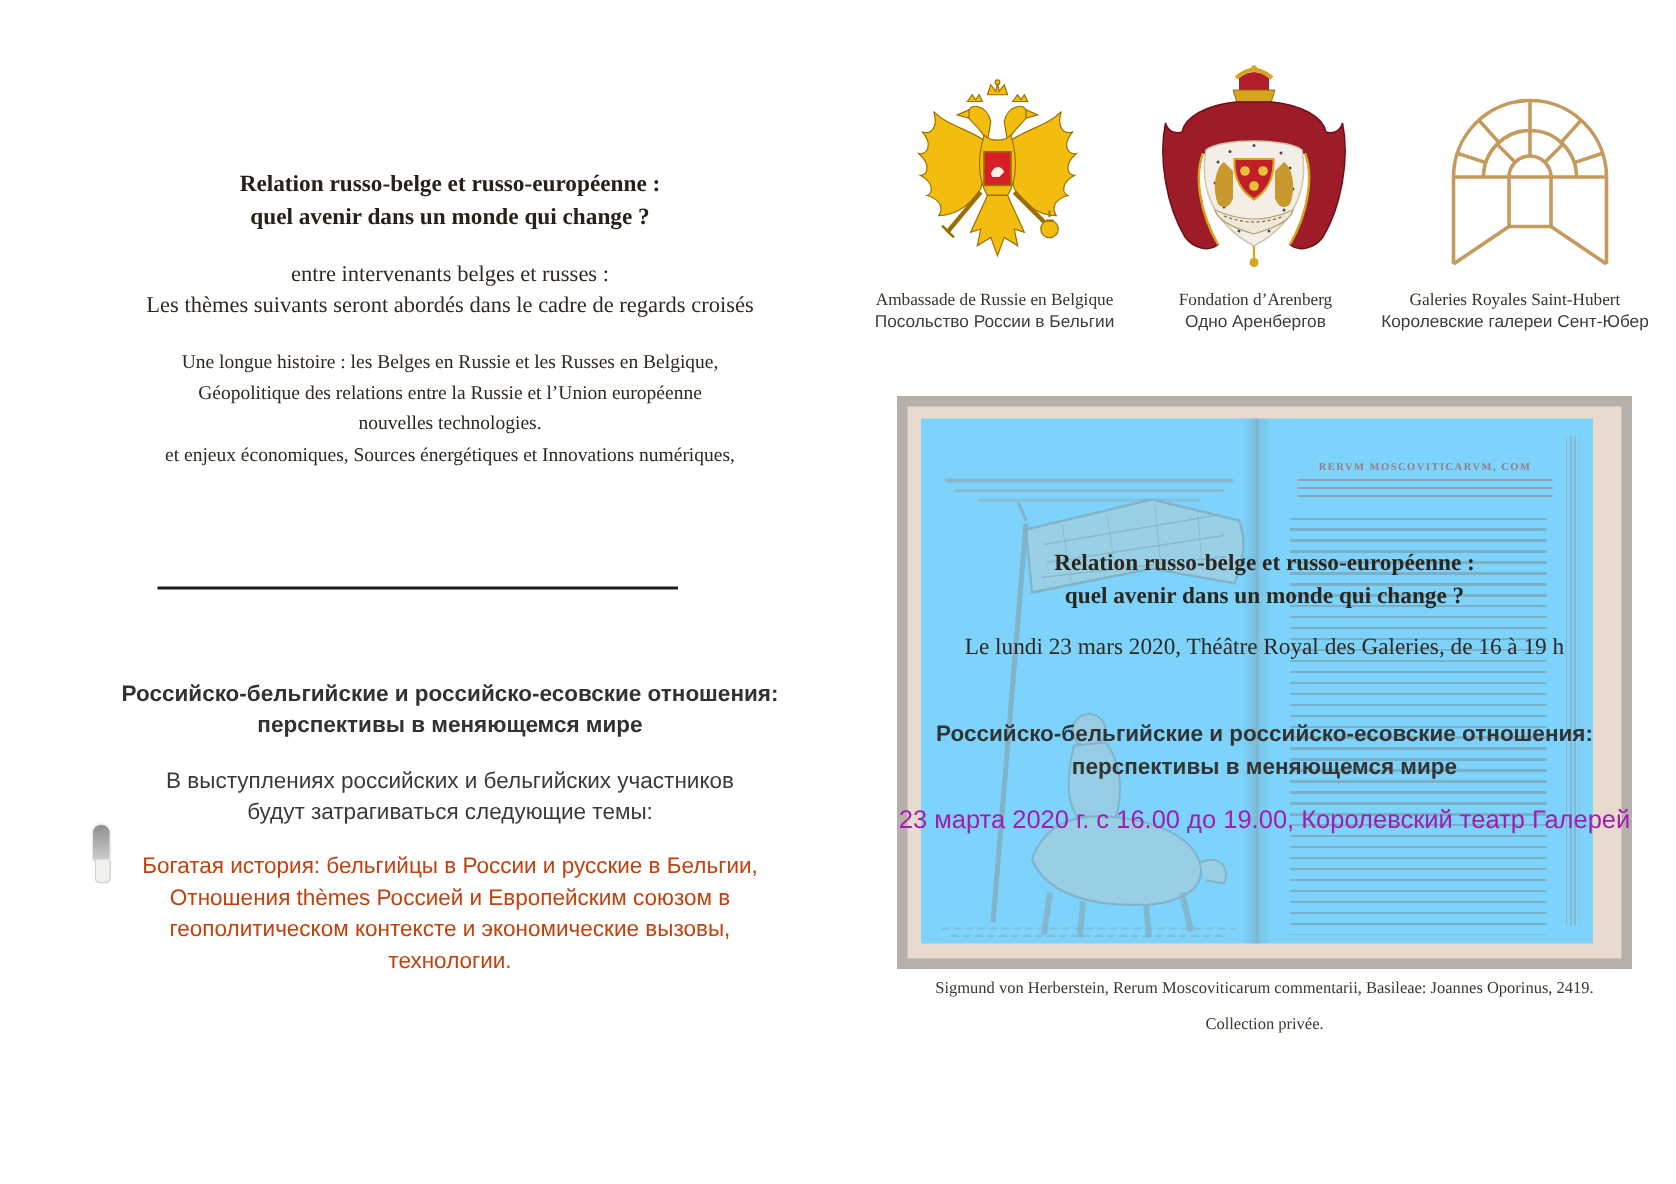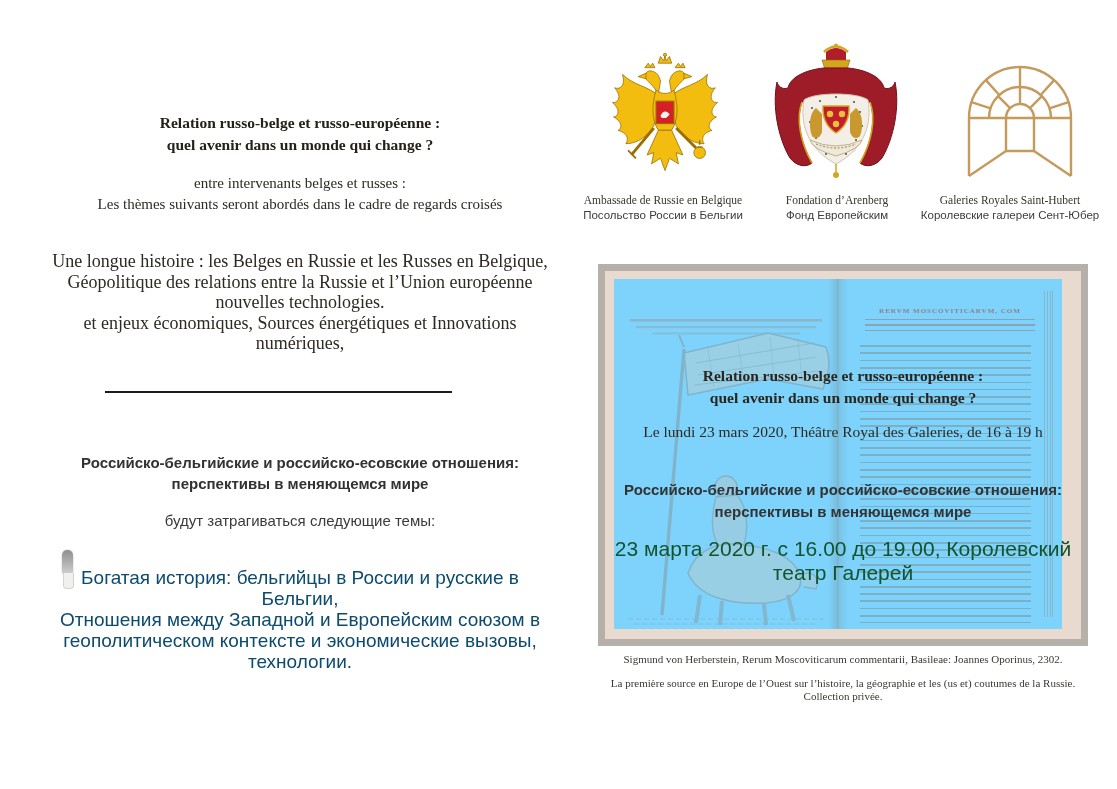--- a/index.html
+++ b/index.html
@@ -5,25 +5,25 @@
   html,body{margin:0;padding:0;background:#ffffff;}
   .canvas{position:relative;width:1117px;height:789px;background:#ffffff;overflow:hidden;
           font-family:"Liberation Serif", serif;color:#26251f;}
   .abs{position:absolute;}
   .center{text-align:center;}
   .sans{font-family:"Liberation Sans", sans-serif;}
 
   
   .fr-title{left:50px;top:112px;width:500px;font-weight:bold;font-size:15.5px;line-height:22px;color:#262118;}
   .fr-intro{left:50px;top:173px;width:500px;font-size:15px;line-height:20.5px;color:#2e2a22;}
-  .fr-themes{left:50px;top:231px;width:500px;font-size:18px;line-height:20.5px;color:#2e2a22;margin-top:20px;}
+  .fr-themes{left:50px;top:231px;width:500px;font-size:13px;line-height:20.5px;color:#2e2a22;}
   .divider{left:105px;top:391px;width:347px;height:1.5px;background:#1c1c1c;}
   .ru-title-l{left:50px;top:452px;width:500px;font-weight:bold;font-size:15px;line-height:21px;color:#323232;}
   .ru-intro{left:50px;top:510px;width:500px;font-size:15px;line-height:21px;color:#3a3a3a;}
-  .ru-themes{left:50px;top:567px;width:500px;font-size:19px;line-height:21px;color:#0c4a6e;}
+  .ru-themes{left:50px;top:567px;width:500px;font-size:15px;line-height:21px;color:#c2410c;}
 
   .scroll-pill{left:62px;top:550px;width:12px;height:38px;}
   .scroll-pill .thumb{position:absolute;left:0;top:0;width:11px;height:24px;border-radius:5px 5px 2px 2px;
      background:linear-gradient(to bottom,#8f8f8f,#b5b5b5 60%,#cfcfcf);box-shadow:0 0 2px rgba(0,0,0,.25);}
   .scroll-pill .tail{position:absolute;left:1px;top:23px;width:9px;height:15px;border-radius:0 0 4px 4px;
      background:#f0f0ee;border:1px solid #d4d2ce;border-top:none;}
 
   
   .logo{display:block;}
   .logo-caption{top:193px;font-size:11.5px;line-height:14.5px;color:#37342c;}
@@ -45,21 +45,21 @@
   .book-textblock{position:absolute;left:55%;top:66px;width:38%;height:278px;
      background:repeating-linear-gradient(to bottom,rgba(118,106,90,.34) 0 1.6px,rgba(0,0,0,0) 1.6px 7.3px);}
 
   
   .overlay{left:598px;top:264px;width:490px;height:382px;text-align:center;}
   .ov-fr-title{position:absolute;left:0;top:101px;width:100%;font-weight:bold;font-size:15.5px;line-height:22px;color:#2a261d;}
   .ov-fr-date{position:absolute;left:0;top:159px;width:100%;font-size:15.5px;color:#2e2a22;}
   .ov-ru-title{position:absolute;left:0;top:215px;width:100%;font-family:"Liberation Sans",sans-serif;
      font-weight:bold;font-size:15px;line-height:21.5px;color:#333333;}
   .ov-ru-date{position:absolute;left:0;top:273px;width:100%;font-family:"Liberation Sans",sans-serif;
-     font-size:21px;color:#14532d;}
+     font-size:17px;color:#a21caf;}
 
   
   .cap-source{left:578px;top:653px;width:530px;font-size:11px;color:#3a382f;}
   .cap-fr{left:578px;top:677px;width:530px;font-size:11px;line-height:13px;color:#3a382f;}
   .cap-ru{left:578px;top:703px;width:530px;font-family:"Liberation Sans",sans-serif;
      font-weight:bold;font-size:11.5px;line-height:15px;color:#333333;}
 </style>
 </head>
 <body>
 
@@ -85,26 +85,27 @@
     </div>
 
     <div class="abs divider"></div>
 
     <div class="abs center sans ru-title-l">
       <div>Российско-бельгийские и российско-есовские отношения:</div>
       <div>перспективы в меняющемся мире</div>
     </div>
 
     <div class="abs center sans ru-intro">
+      <div>В выступлениях российских и бельгийских участников</div>
       <div>будут затрагиваться следующие темы:</div>
     </div>
 
     <div class="abs center sans ru-themes">
       <div>Богатая история: бельгийцы в России и русские в Бельгии,</div>
-      <div>Отношения между Западной и Европейским союзом в</div>
+      <div>Отношения thèmes Россией и Европейским союзом в</div>
       <div>геополитическом контексте и экономические вызовы,</div>
       <div>технологии.</div>
     </div>
 
     <div class="abs scroll-pill">
       <div class="thumb"></div>
       <div class="tail"></div>
     </div>
   </div>
 
@@ -184,21 +185,21 @@
         <path d="M115,118 L78,93"></path>
       </g>
     </svg>
 
     <div class="abs center logo-caption" style="left:563px;width:200px">
       <div>Ambassade de Russie en Belgique</div>
       <div class="ru">Посольство России в Бельгии</div>
     </div>
     <div class="abs center logo-caption" style="left:737px;width:200px">
       <div>Fondation d’Arenberg</div>
-      <div class="ru">Фонд Европейским</div>
+      <div class="ru">Одно Аренбергов</div>
     </div>
     <div class="abs center logo-caption" style="left:900px;width:220px">
       <div>Galeries Royales Saint-Hubert</div>
       <div class="ru">Королевские галереи Сент-Юбер</div>
     </div>
   </div>
 
   <div class="abs book-photo">
     <div class="book-cover"></div>
     <div class="book-pages">
@@ -237,19 +238,18 @@
       <div>quel avenir dans un monde qui change ?</div>
     </div>
     <div class="ov-fr-date">Le lundi 23 mars 2020, Théâtre Royal des Galeries, de 16 à 19 h</div>
     <div class="ov-ru-title">
       <div>Российско-бельгийские и российско-есовские отношения:</div>
       <div>перспективы в меняющемся мире</div>
     </div>
     <div class="ov-ru-date">23 марта 2020 г. с 16.00 до 19.00, Королевский театр Галерей</div>
   </div>
 
-  <div class="abs center cap-source">Sigmund von Herberstein, Rerum Moscoviticarum commentarii, Basileae: Joannes Oporinus, 2302.</div>
+  <div class="abs center cap-source">Sigmund von Herberstein, Rerum Moscoviticarum commentarii, Basileae: Joannes Oporinus, 2419.</div>
   <div class="abs center cap-fr">
-    <div>La première source en Europe de l’Ouest sur l’histoire, la géographie et les (us et) coutumes de la Russie.</div>
     <div>Collection privée.</div>
   </div>
 
 </div>
 
 </body></html>

